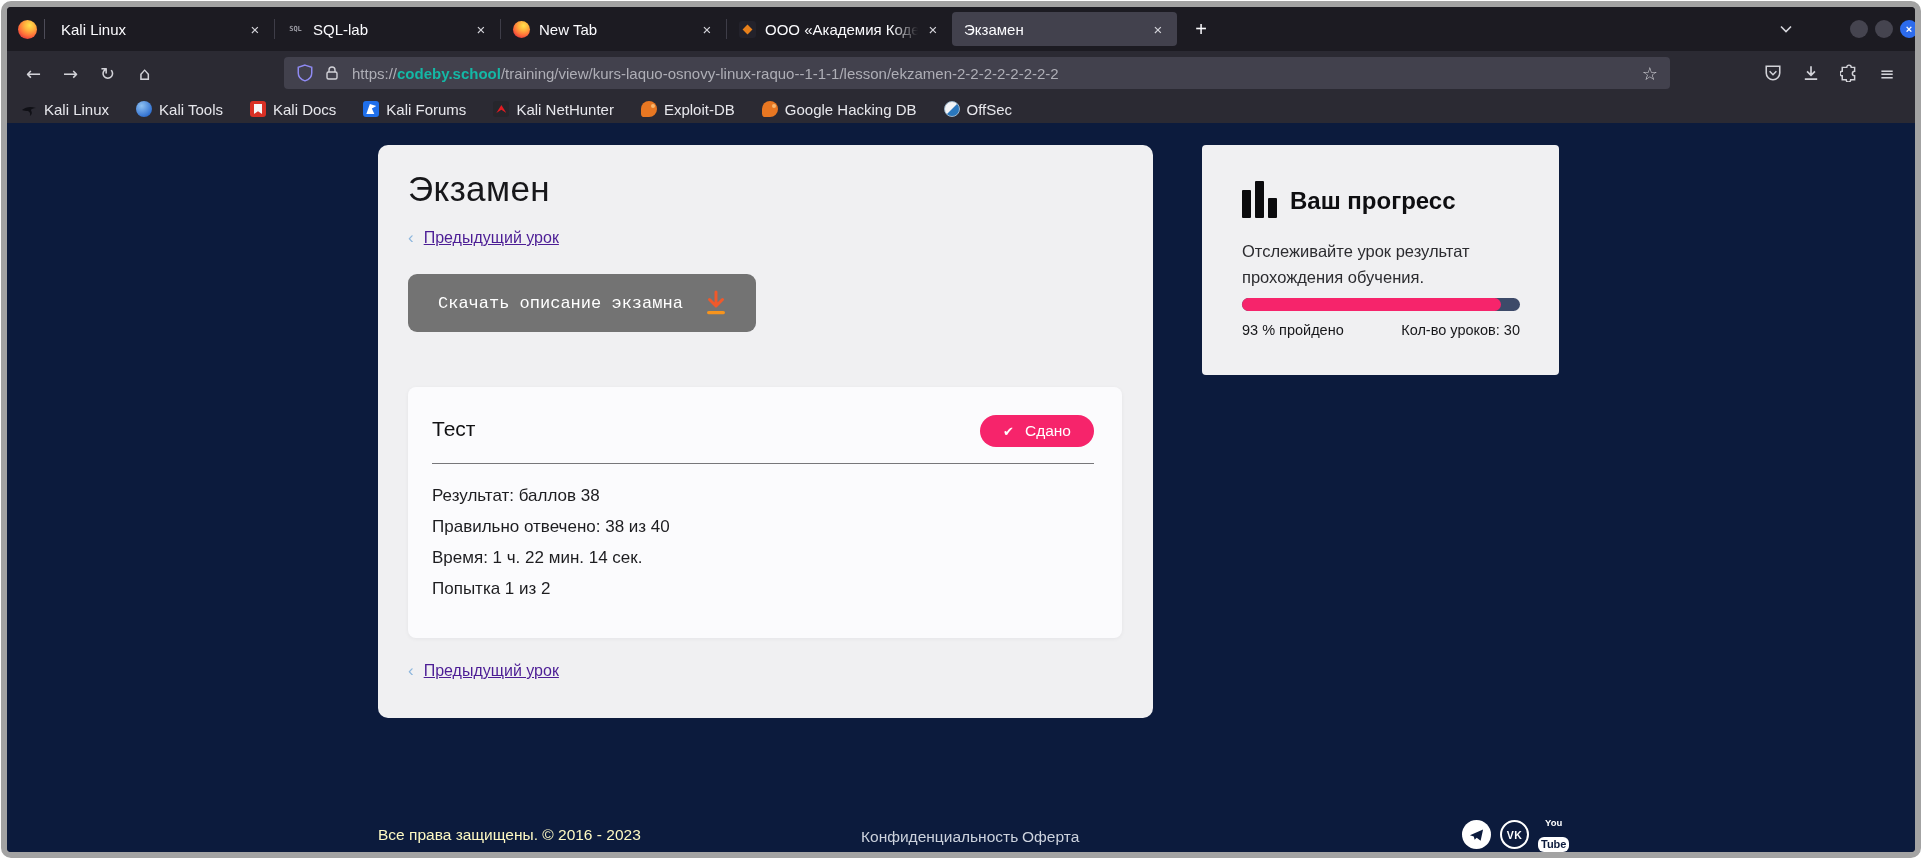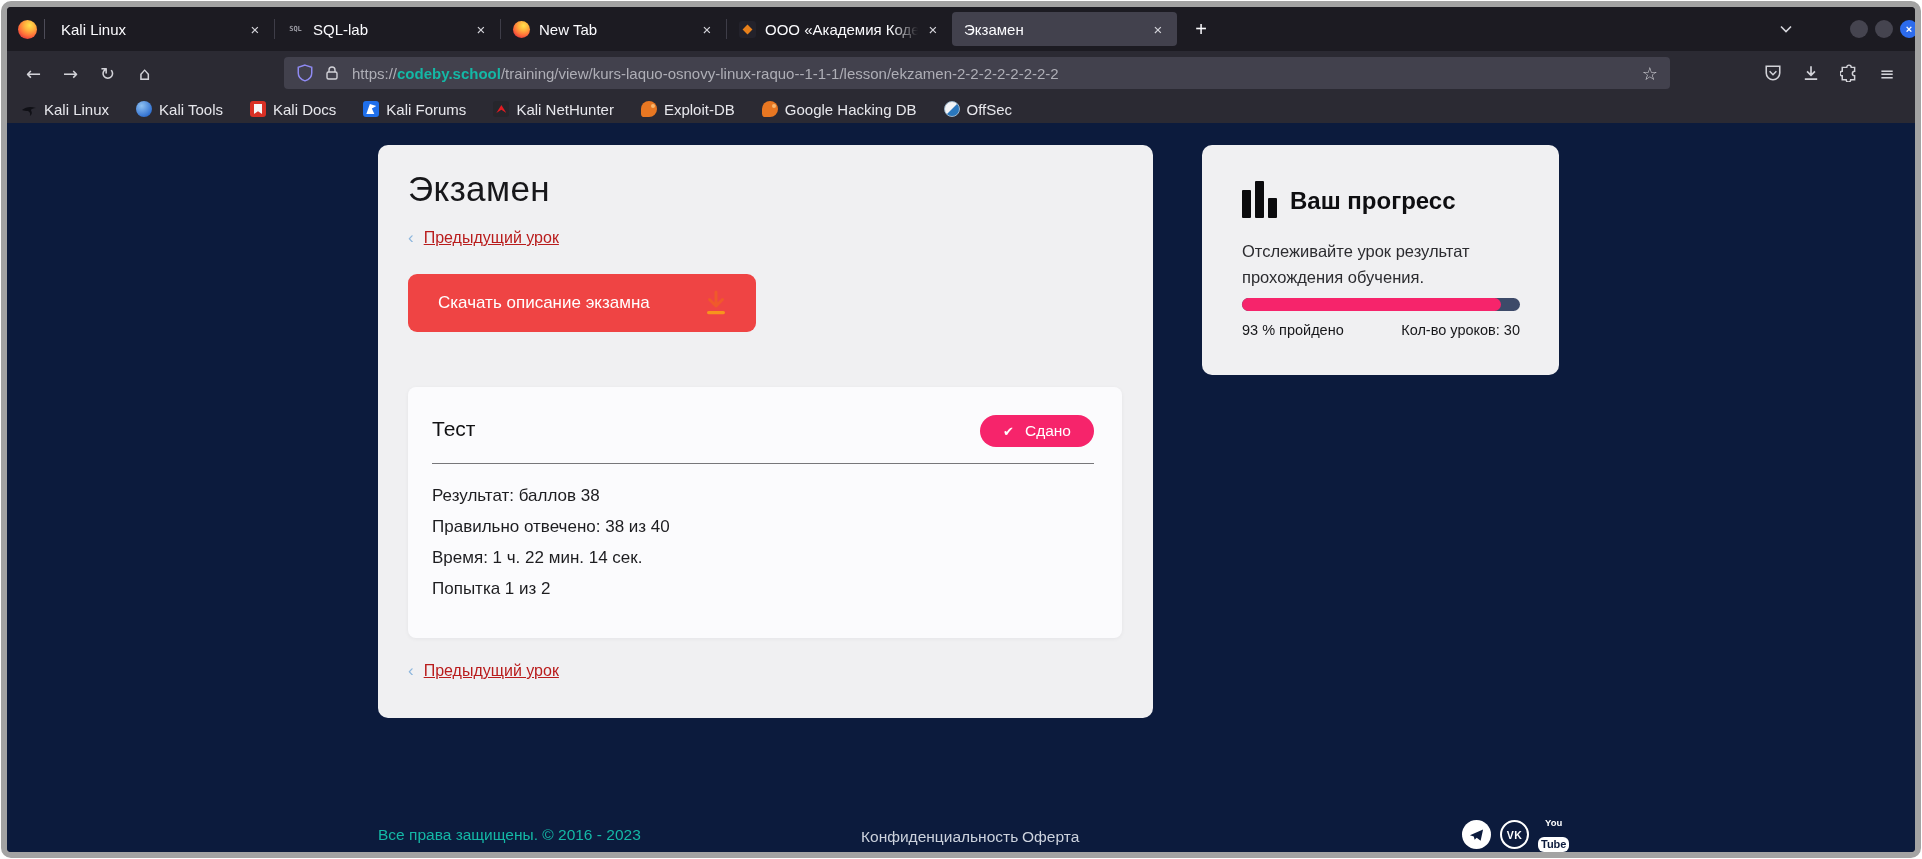--- a/index.html
+++ b/index.html
@@ -114,61 +114,61 @@
     background:#f0f0f2; border-radius:10px;
   }
   .page-title {
     position:absolute; left:30px; top:24px; margin:0;
     font-size:35px; font-weight:500; letter-spacing:0.4px; color:#17171a;
   }
   .prev-link { position:absolute; left:30px; display:flex; align-items:center; gap:10px; font-size:16px; }
   .prev-link.top { top:83px; }
   .prev-link.bottom { top:516px; }
   .prev-chevron { color:#8db6dd; font-size:17px; }
-  .prev-anchor { color:#b91c1c; text-decoration:underline; cursor:pointer; }
+  .prev-anchor { color:#4c1d95; text-decoration:underline; cursor:pointer; }
 
   .download-btn {
     position:absolute; left:30px; top:129px; width:348px; height:58px;
-    background:#ef4444; border-radius:9px; border:none; cursor:pointer;
+    background:#737373; border-radius:9px; border:none; cursor:pointer;
     display:flex; align-items:center; justify-content:space-between; padding:0 28px 0 30px;
-    color:#ffffff; font-size:17px; font-family:Liberation Sans, sans-serif;
+    color:#ffffff; font-size:17px; font-family:Liberation Mono, monospace;
   }
 
   .test-card {
     position:absolute; left:30px; top:242px; width:714px; height:251px;
     background:#fbfbfd; border-radius:8px; box-shadow:0 1px 4px rgba(20,20,40,0.05);
   }
   .test-title { position:absolute; left:24px; top:30px; margin:0; font-size:21px; font-weight:500; color:#121214; }
   .badge {
     position:absolute; right:28px; top:28px; height:32px; padding:0 23px;
     border-radius:16px; background:#f6246b; color:#ffffff; font-size:15.5px;
     display:flex; align-items:center; gap:11px;
   }
   .badge-check { font-family:"DejaVu Sans", sans-serif; font-size:13px; }
   .test-divider { position:absolute; left:24px; right:28px; top:76px; height:1px; background:#77777a; }
   .result-lines { position:absolute; left:24px; top:99px; font-size:17px; color:#1d1d20; }
   .result-lines p { margin:0 0 12px; line-height:19px; }
 
   .progress-card {
     position:absolute; left:1195px; top:22px; width:357px; height:230px;
-    background:#f0f0f2; border-radius:10px;
+    background:#f0f0f2; border-radius:4px;
   }
   .chart-icon { position:absolute; left:40px; top:36px; width:36px; height:37px; display:flex; align-items:flex-end; gap:4px; }
   .chart-icon .bar { width:9px; background:#0b0b0d; border-radius:1px; }
   .chart-icon .b1 { height:28px; }
   .chart-icon .b2 { height:37px; }
   .chart-icon .b3 { height:20px; }
   .progress-title { position:absolute; left:88px; top:42px; margin:0; font-size:24px; font-weight:600; color:#0e0e11; }
   .progress-desc { position:absolute; left:40px; top:93px; width:260px; margin:0; font-size:16.5px; line-height:26px; color:#2c2c30; }
   .progress-track { position:absolute; left:40px; top:153px; width:278px; height:13px; border-radius:7px; background:#3d4a69; }
   .progress-fill { height:100%; border-radius:7px; background:#f6246b; width:0; }
   .progress-labels { position:absolute; left:40px; top:177px; width:278px; display:flex; justify-content:space-between; font-size:14.5px; color:#17171a; }
 
   
-  .footer-copyright { position:absolute; left:371px; top:703px; font-size:15.5px; color:#14b8a6; }
+  .footer-copyright { position:absolute; left:371px; top:703px; font-size:15.5px; color:#fef9c3; }
   .footer-link { position:absolute; top:705px; font-size:15.5px; color:#ccd2dd; cursor:pointer; }
   .footer-link.l1 { left:854px; }
   .footer-link.l2 { left:1015px; }
   .socials { position:absolute; left:1455px; top:695px; display:flex; align-items:center; gap:9px; }
   .soc-circle { width:29px; height:29px; border-radius:50%; display:flex; align-items:center; justify-content:center; }
   .soc-telegram { background:#ffffff; }
   .soc-vk { border:2px solid #ffffff; color:#ffffff; font-size:10.5px; font-weight:bold; letter-spacing:0.5px; }
   .soc-youtube { display:flex; flex-direction:column; align-items:center; line-height:1; }
   .yt-top { color:#ffffff; font-size:9.5px; font-weight:bold; }
   .yt-bottom { margin-top:9px; background:#ffffff; color:#0c1b3d; font-size:11px; font-weight:bold; padding:2px 3px; border-radius:6px; }

